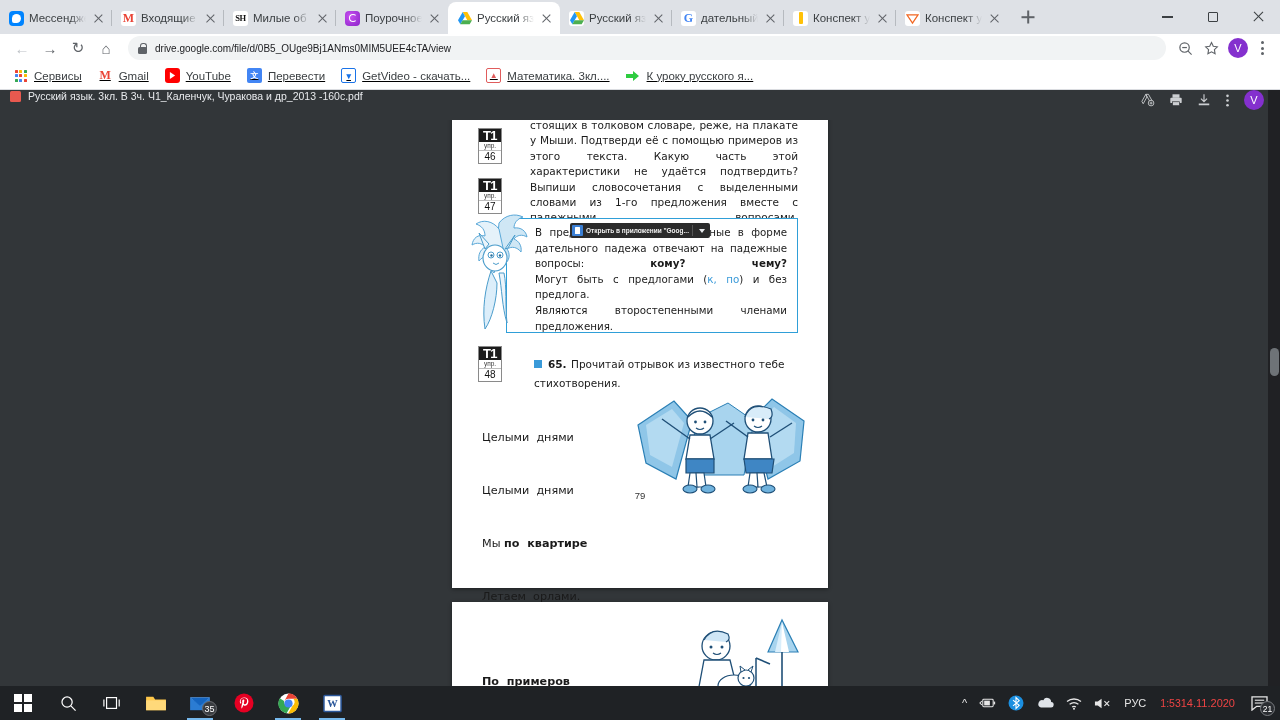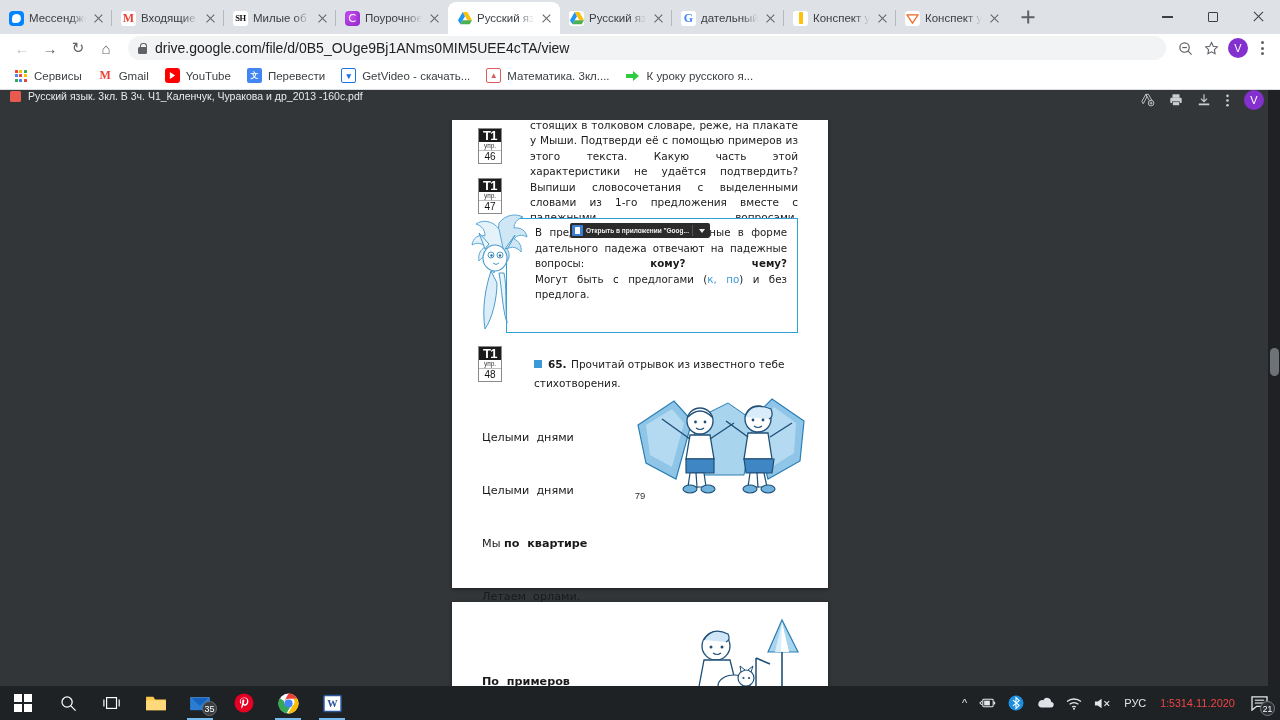--- a/index.html
+++ b/index.html
@@ -93,35 +93,36 @@
   }
   .lock { width: 9px; height: 11px; position: relative; flex: 0 0 9px; }
   .lock::before {
     content:""; position:absolute; left:0; bottom:0; width:9px; height:6.5px;
     background:#5f6368; border-radius:1.5px;
   }
   .lock::after {
     content:""; position:absolute; left:2px; top:0; width:5px; height:6px;
     border:1.4px solid #5f6368; border-bottom:none; border-radius:3px 3px 0 0;
   }
-  .url { font-size: 14px; color: #202124; white-space: nowrap; }
+  .url { font-size: 10px; color: #202124; white-space: nowrap; }
   .tb-icon { width: 26px; height: 26px; display:flex;align-items:center;justify-content:center;color:#5f6368;font-size:14px;}
   .avatar {
     width: 20px; height: 20px; border-radius: 50%; background: #8430ce;
     color: #fff; font-size: 11px; display:flex; align-items:center; justify-content:center;
     margin: 0 4px; font-weight: 500;
   }
   .dots { width: 20px; height: 20px; display:flex;flex-direction:column;align-items:center;justify-content:center;gap:2.5px;}
   .dots i { width:3px;height:3px;border-radius:50%;background:#5f6368;display:block;}
 
   
   .bookmarks {
     position: absolute; top: 62px; left: 0; width: 1280px; height: 28px;
     background: #fff; display: flex; align-items: center; padding: 0 6px; gap: 2px;
     border-bottom: 1px solid #dadce0;
+    text-decoration: underline;
   }
   .bm { display:flex; align-items:center; gap:6px; padding: 3px 7px; border-radius:4px; font-size:11.5px; color:#3c4043; white-space:nowrap;}
   .bm-ico { width:15px;height:15px;flex:0 0 15px;display:flex;align-items:center;justify-content:center;border-radius:2px;font-size:9px;font-weight:700;color:#fff;}
   .grid9 { display:grid; grid-template-columns:repeat(3,3px); grid-template-rows:repeat(3,3px); gap:1.5px;}
   .grid9 i { width:3px;height:3px;display:block;border-radius:.5px;}
 
   
   .viewer {
     position: absolute; top: 90px; left: 0; width: 1280px; height: 596px;
     background: #323639;
@@ -484,20 +485,21 @@
                 <path d="M24 52q3 3 6 0" fill="none" stroke="#4a9ccb" stroke-width="1"></path>
                 <path d="M16 38 10 22l10 11z" fill="#eaf4fb" stroke="#4a9ccb" stroke-width="1"></path>
                 <path d="M36 38 46 24l-7 13z" fill="#eaf4fb" stroke="#4a9ccb" stroke-width="1"></path>
                 <path d="M22 60c-6 18-9 38-6 58 7-10 12-30 12-46z" fill="#dceefa" stroke="#4a9ccb" stroke-width="1"></path>
                 <path d="M30 62c3 16 3 34 8 50-2-18 0-36-3-50z" fill="#eaf4fb" stroke="#4a9ccb" stroke-width="1"></path>
               </svg>
             </div>
             <div class="txt">
               <span>В предложении существительные в форме дательного падежа отвечают на падежные вопросы: </span><b>кому? чему?</b><br>
               <span>Могут быть с предлогами (</span><span class="blue">к, по</span><span>) и без предлога.</span><br>
+              <span>Являются второстепенными членами предложения.</span>
             </div>
           </div>
 
           <div style="position:absolute; left:82px; top:278px; width:264px;">
             <span style="display:inline-block;width:8px;height:8px;background:#3a9ad9;vertical-align:middle;margin-right:6px;"></span><b style="font-size:10.5px;font-family:'DejaVu Sans',sans-serif;">65.</b>
             <span style="font-size:10.5px;line-height:15.5px;font-family:'DejaVu Sans',sans-serif;">Прочитай отрывок из известного тебе стихотворения.</span>
           </div>
 
           <div class="poem">
             <div>Целыми  днями</div>

